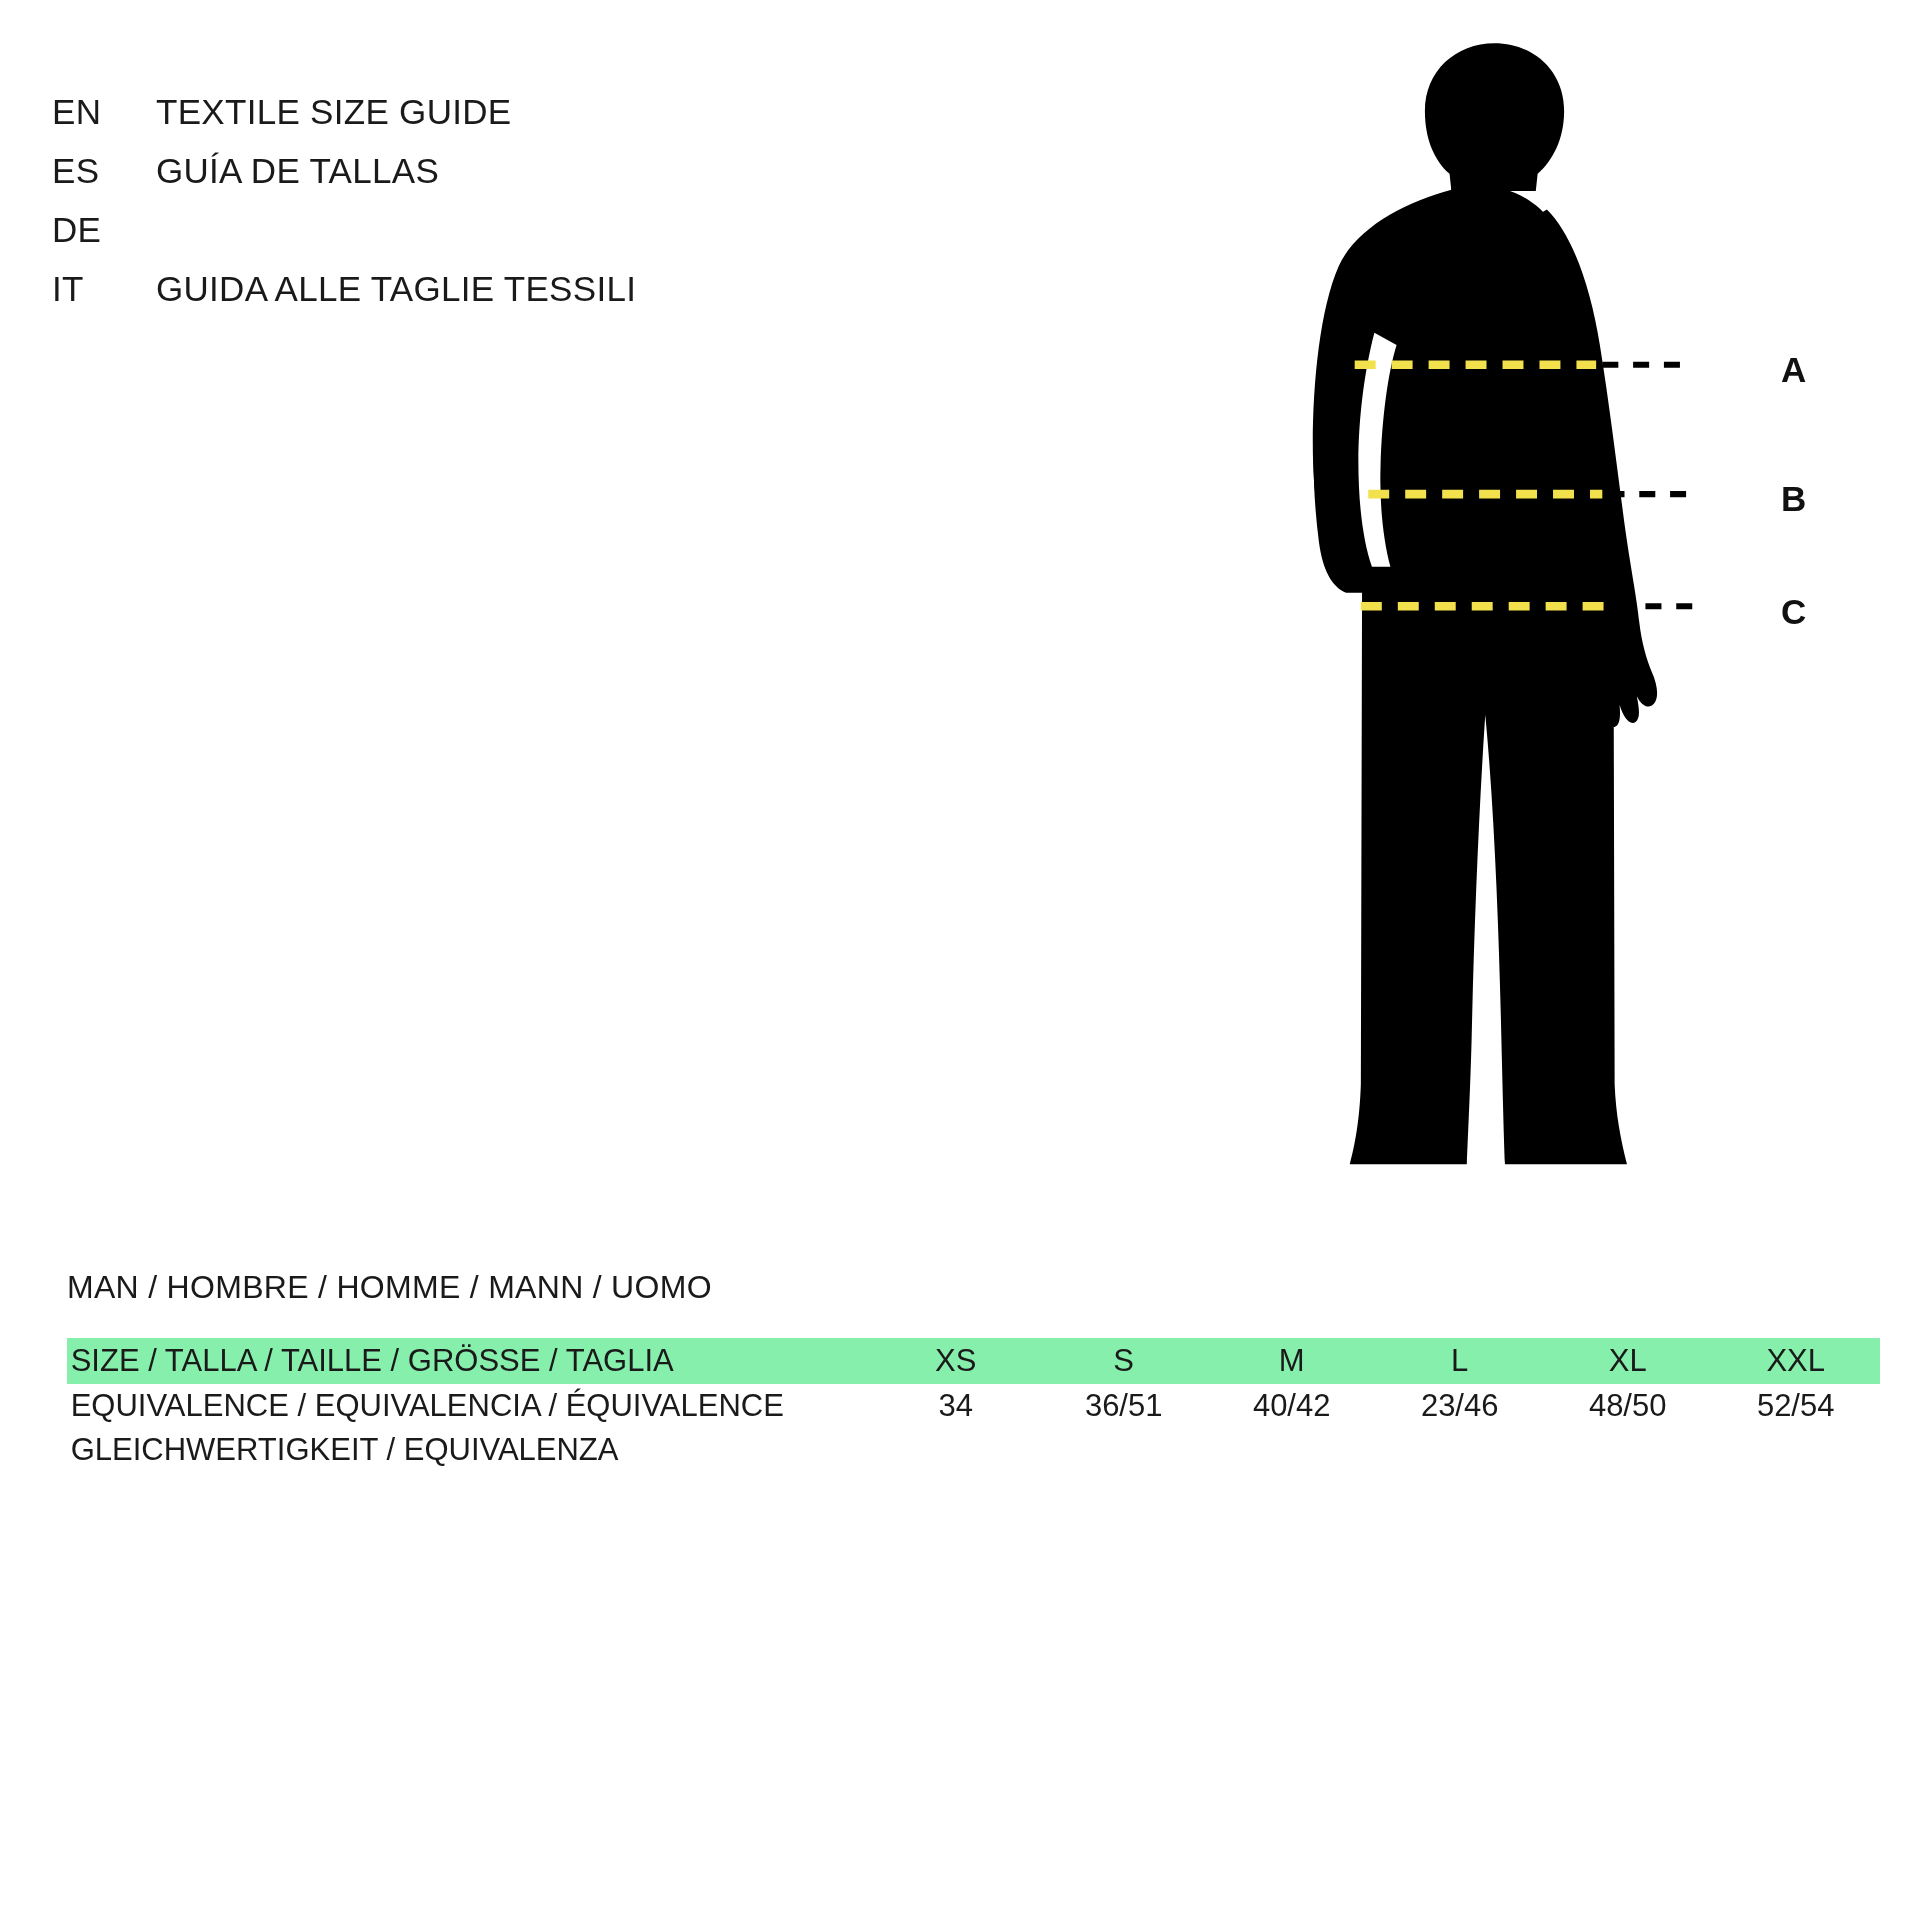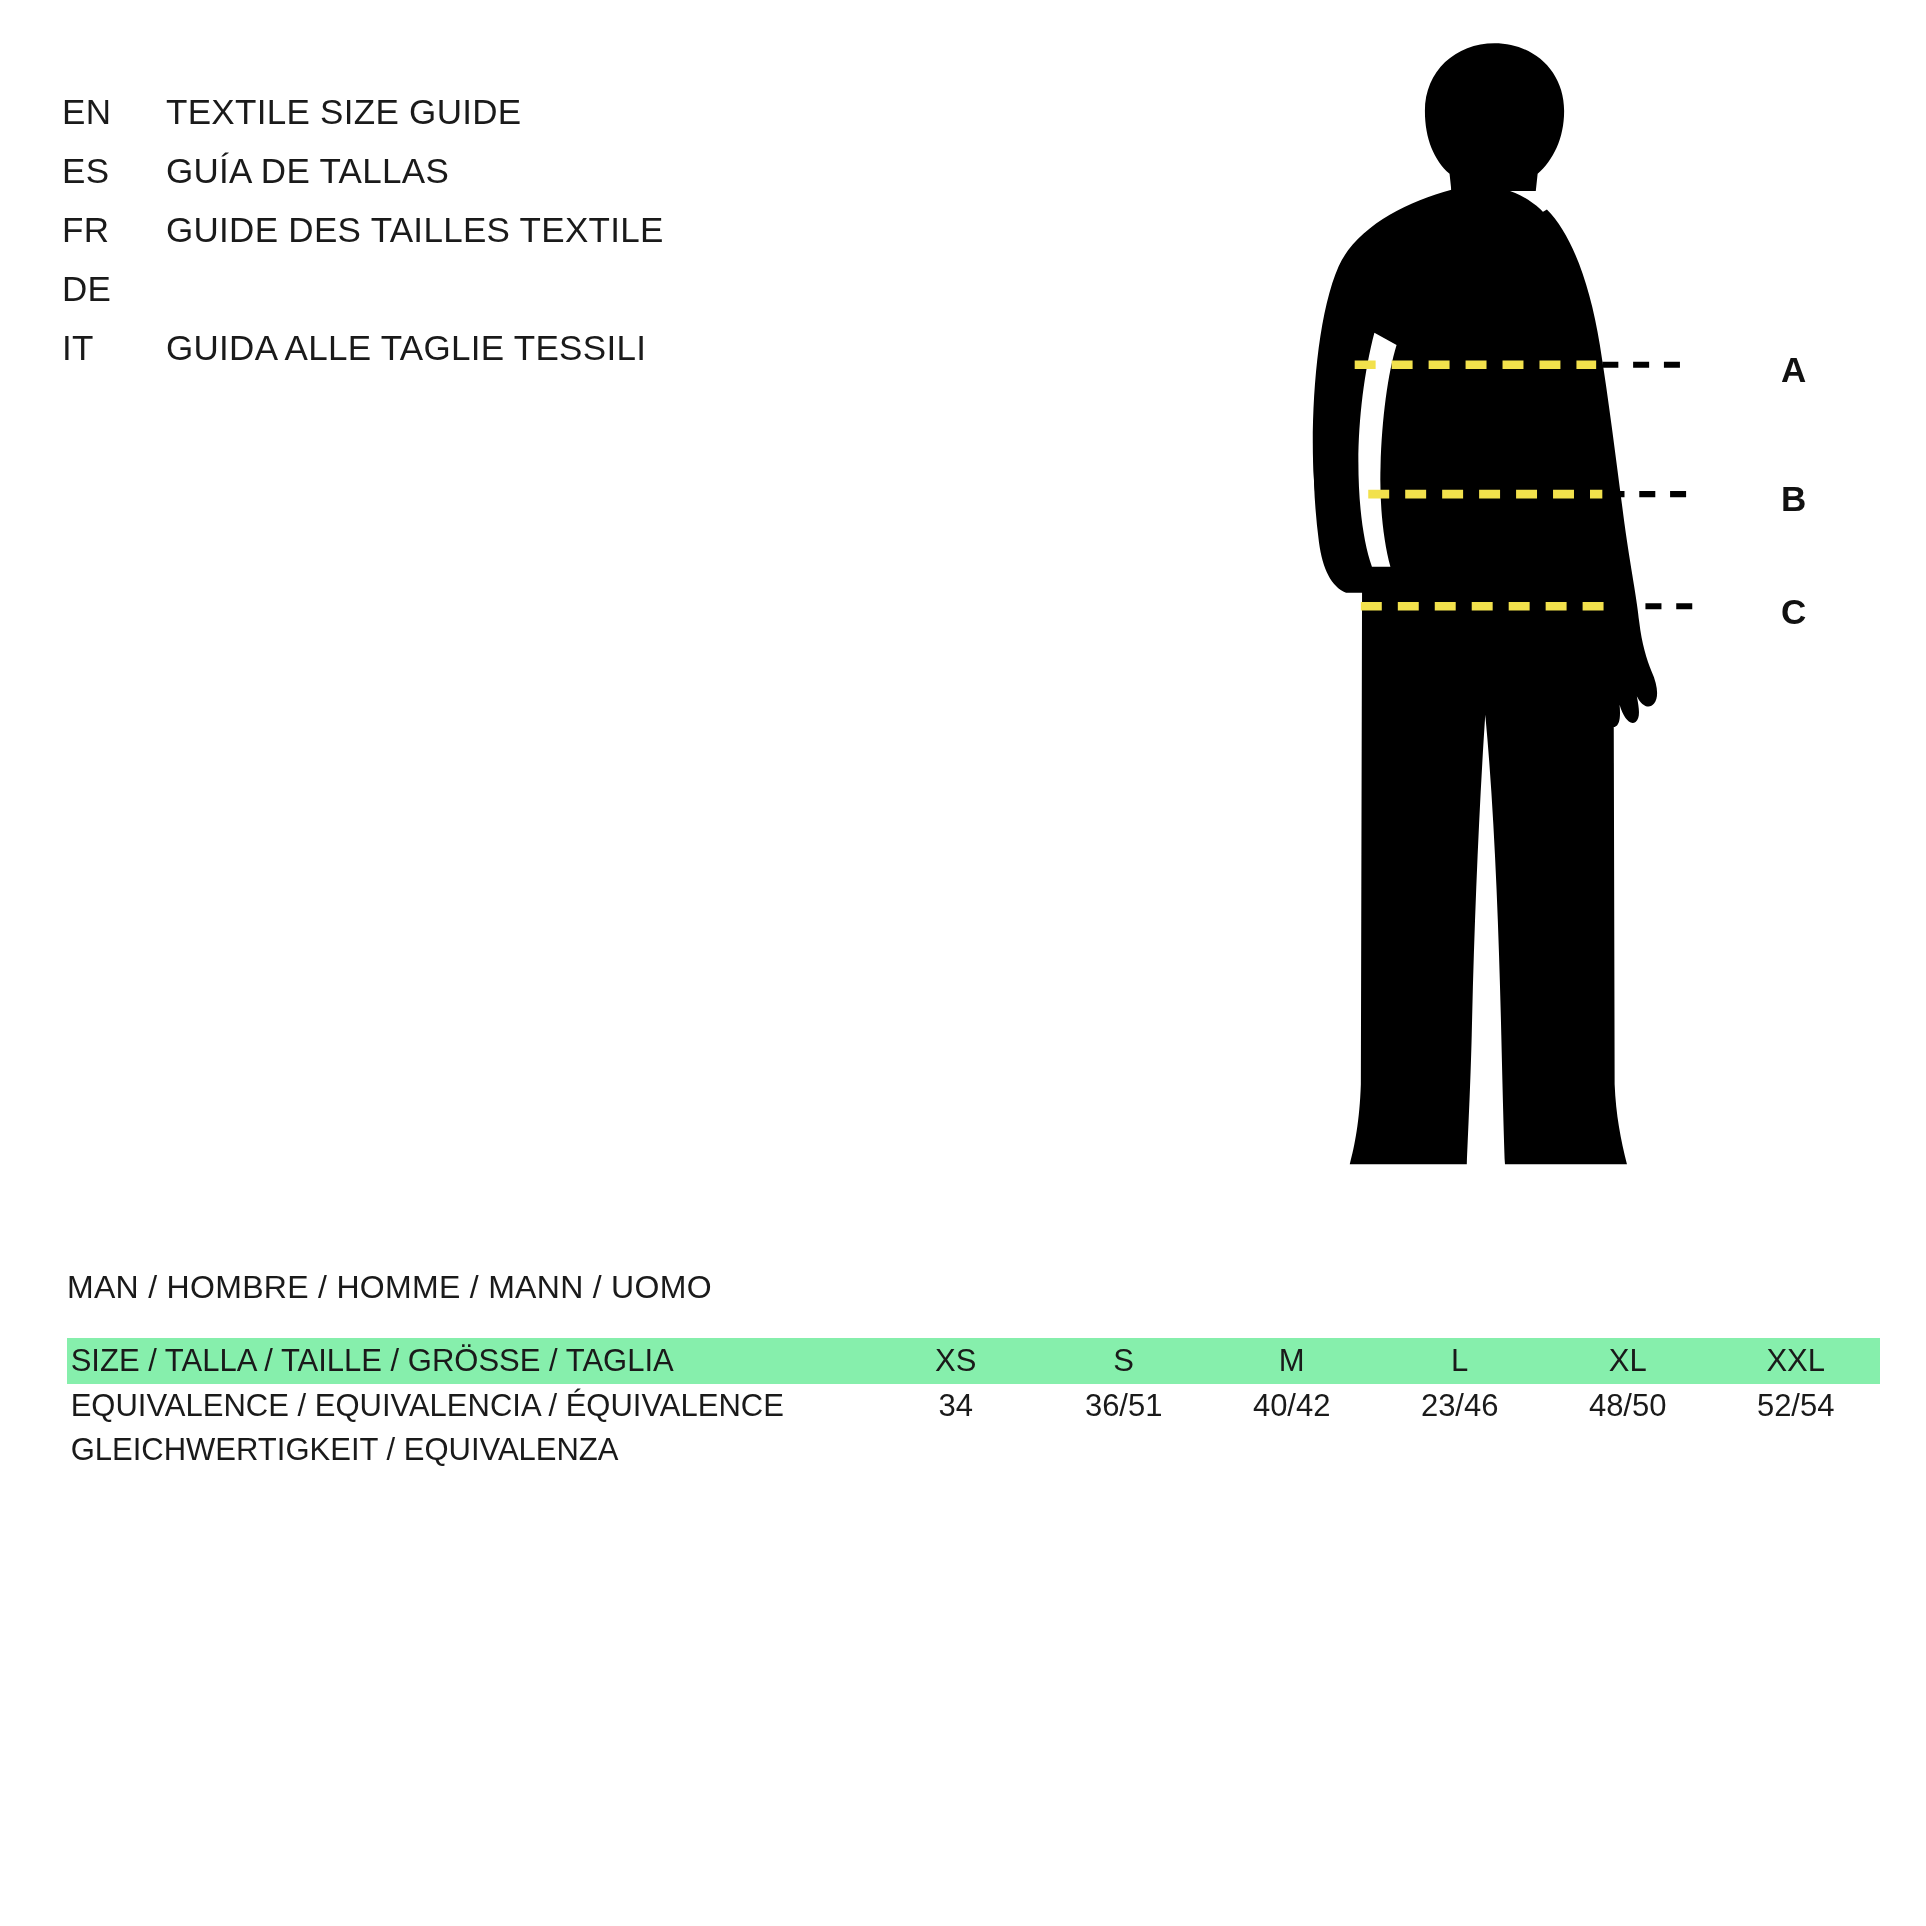--- a/index.html
+++ b/index.html
@@ -12,21 +12,21 @@
     height: 1926px;
     position: relative;
     font-family: "Liberation Sans", sans-serif;
     color: #1a1a1a;
     overflow: hidden;
   }
 
   
   .lang-block {
     position: absolute;
-    left: 62px;
+    left: 52px;
     top: 92px;
     width: 801px;
   }
   .lang-row {
     display: flex;
     align-items: baseline;
     height: 59px;
   }
   .lang-code {
     width: 104px;
@@ -116,24 +116,20 @@
 <body>
 
 <div class="lang-block">
   <div class="lang-row">
     <div class="lang-code">EN</div>
     <div class="lang-text">TEXTILE SIZE GUIDE</div>
   </div>
   <div class="lang-row">
     <div class="lang-code">ES</div>
     <div class="lang-text">GUÍA DE TALLAS</div>
-  </div>
-  <div class="lang-row">
-    <div class="lang-code">FR</div>
-    <div class="lang-text">GUIDE DES TAILLES TEXTILE</div>
   </div>
   <div class="lang-row">
     <div class="lang-code">DE</div>
   </div>
   <div class="lang-row">
     <div class="lang-code">IT</div>
     <div class="lang-text">GUIDA ALLE TAGLIE TESSILI</div>
   </div>
 </div>
 

